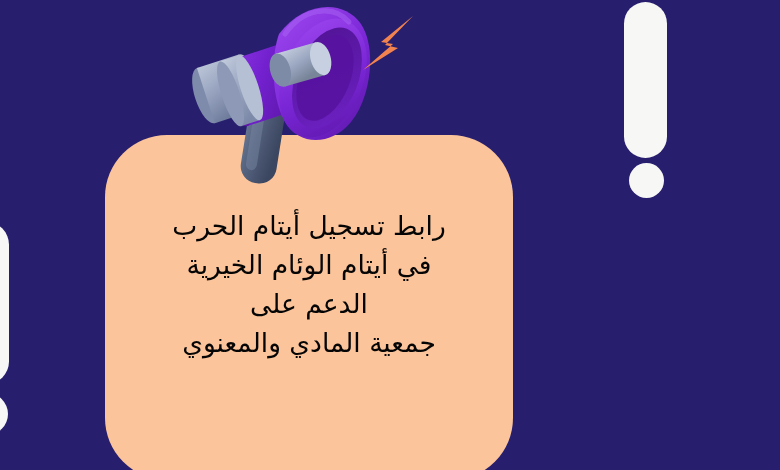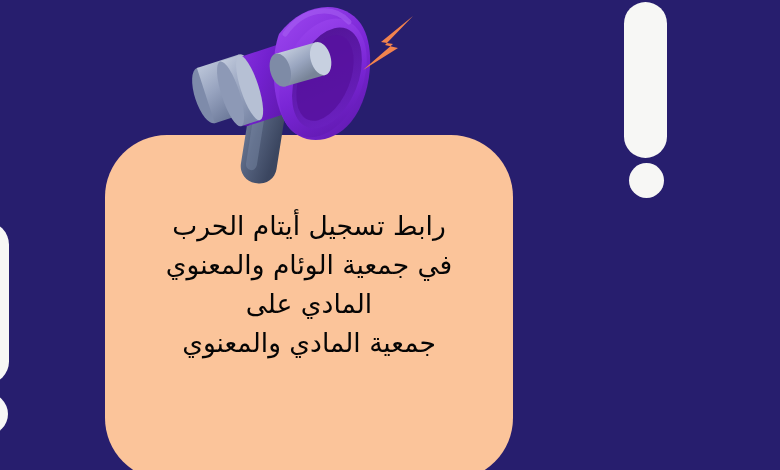--- a/index.html
+++ b/index.html
@@ -206,18 +206,18 @@
   </div>
 
   <div id="bolt">
     <svg width="62" height="62" viewBox="0 0 62 62" xmlns="http://www.w3.org/2000/svg">
       <path d="M56 4 L24 30 L36 32 L6 58 L41 36 L28 33 Z" fill="#F2834E"></path>
     </svg>
   </div>
 
   <div id="message-block">
     <span class="msg-line">رابط تسجيل أيتام الحرب</span>
-    <span class="msg-line">في جمعية الوئام والمعنوي</span>
-    <span class="msg-line">المادي على</span>
+    <span class="msg-line">في أيتام الوئام الخيرية</span>
+    <span class="msg-line">الدعم على</span>
     <span class="msg-line">جمعية المادي والمعنوي</span>
   </div>
 
 </div>
 
 </body></html>

